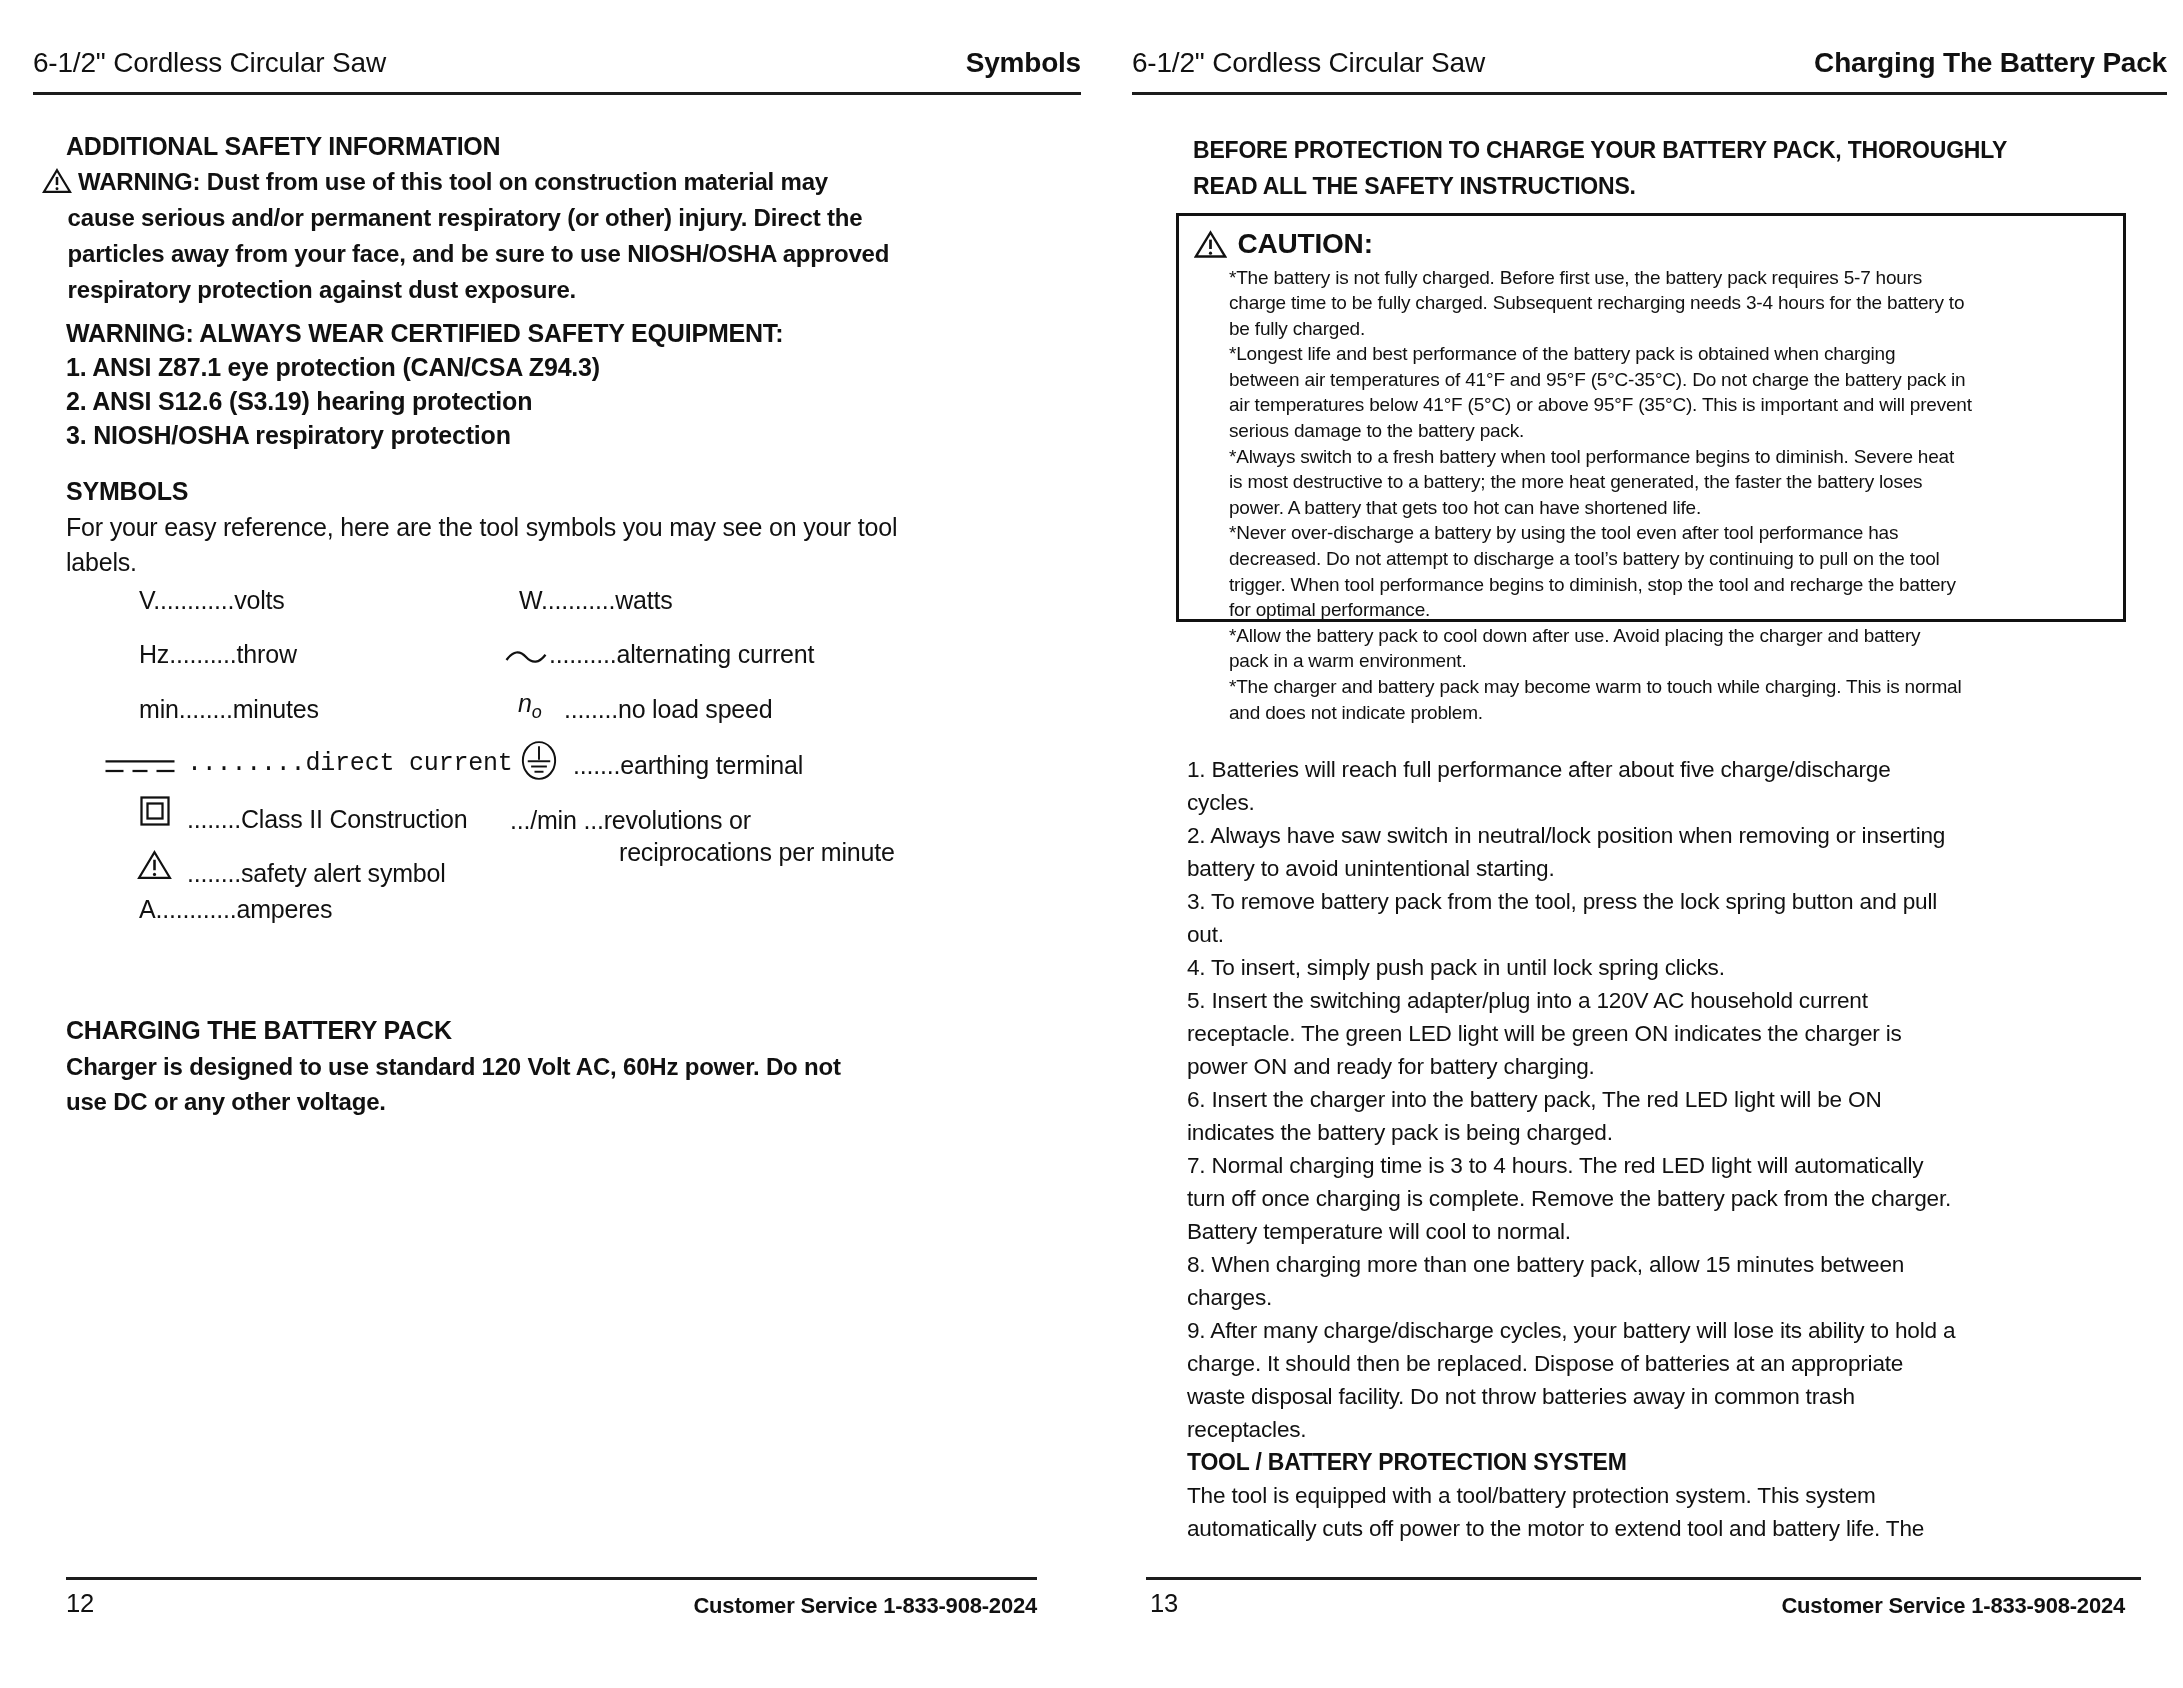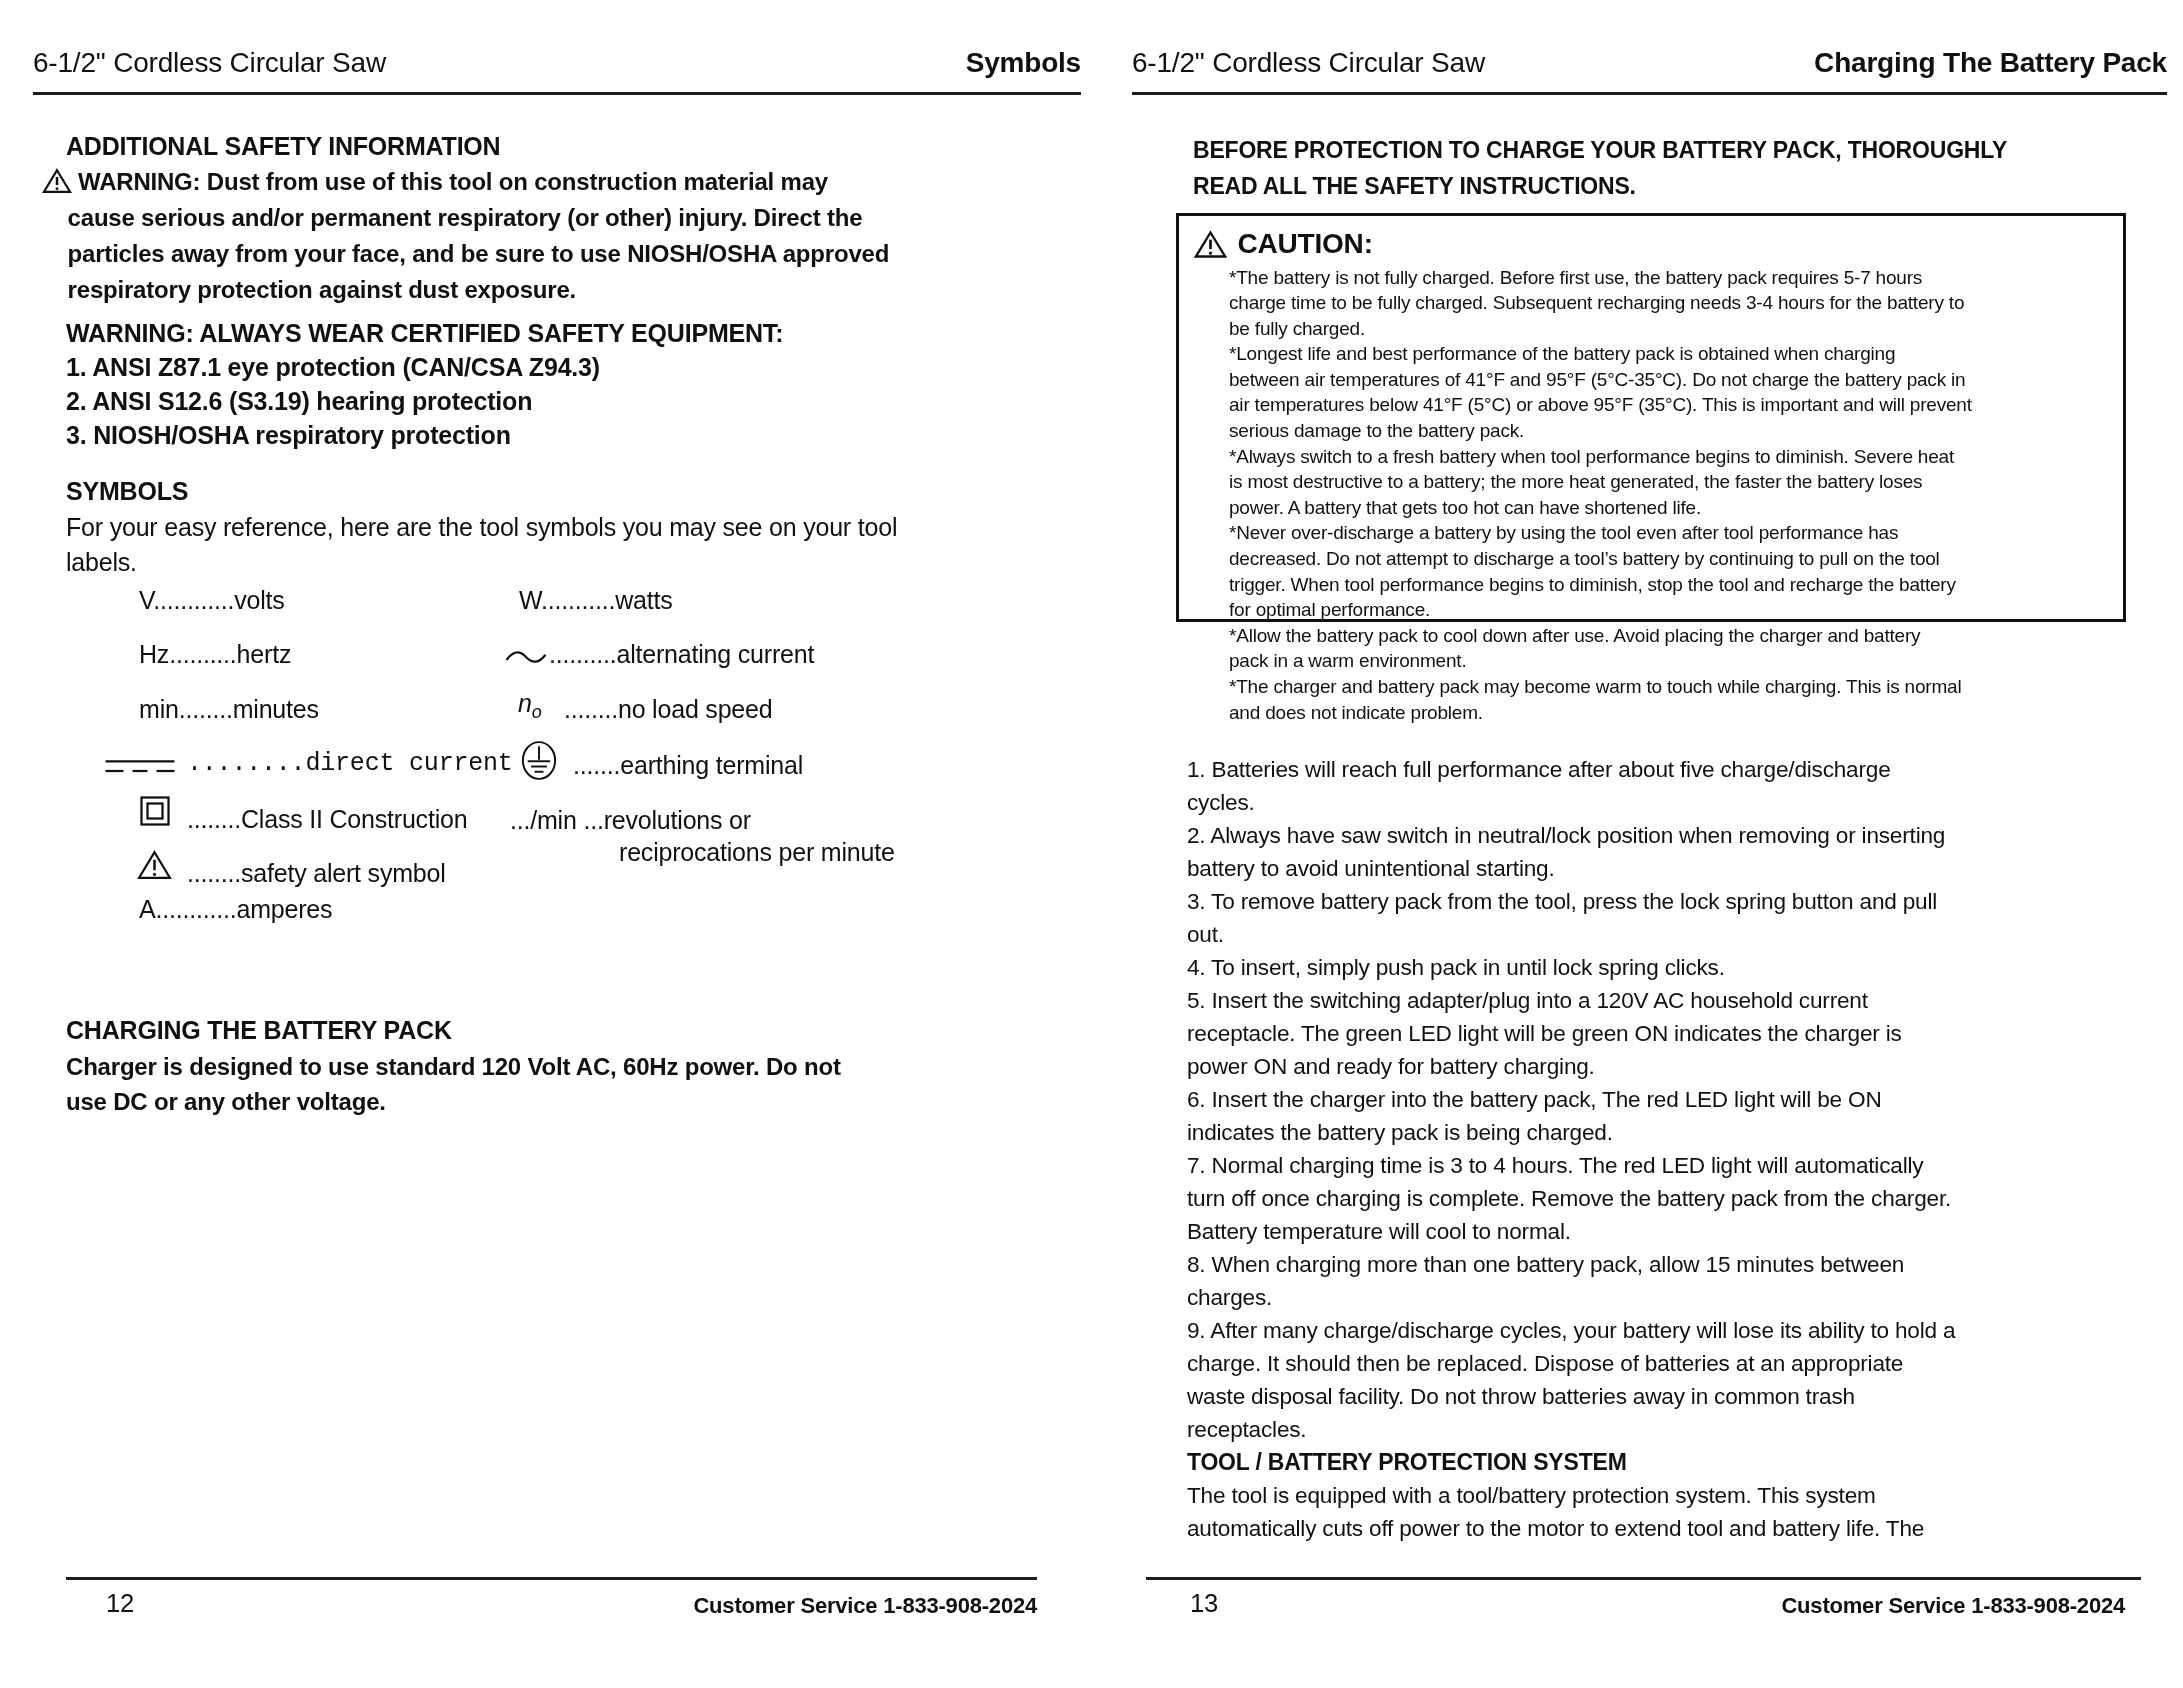--- a/index.html
+++ b/index.html
@@ -21,21 +21,21 @@
   .dust{left:42px;top:164px;font-weight:bold;font-size:24px;line-height:36px;white-space:pre-line;padding-left:25.6px;text-indent:-25.6px;}
   svg.tri-inline{width:30px;height:26px;vertical-align:-3.8px;margin-right:6px;}
   .equip-head{left:66px;top:319px;font-size:25px;font-weight:bold;}
   .equip-item{left:66px;font-size:25px;font-weight:bold;}
   .symbols-title{left:66px;top:477px;font-size:25px;font-weight:bold;}
   .symbols-intro{left:66px;top:510px;font-size:25px;line-height:35px;white-space:pre-line;}
   .sym{position:absolute;font-size:25px;}
   .charging-title{left:66px;top:1016px;font-size:25px;font-weight:bold;}
   .charging-body{left:66px;top:1049px;font-size:24px;line-height:35px;font-weight:bold;white-space:pre-line;}
   .footer-row{position:absolute;top:1589px;display:flex;justify-content:space-between;align-items:flex-start;}
-  .footer-num{font-size:25.6px;margin-left:40px;}
+  .footer-num{font-size:25.6px;}
   .footer-svc{font-size:22px;font-weight:bold;margin-top:3.8px;}
   .rp-intro{left:102px;top:132px;font-size:23px;font-weight:bold;line-height:36px;white-space:pre-line;}
   .caution-box{left:85px;top:213px;width:950px;height:409px;border:3.8px solid #111;box-sizing:border-box;}
   .caution-title-row{display:flex;align-items:center;gap:10.5px;margin:12px 0 4.5px 15px;}
   .caution-title{font-size:28px;font-weight:bold;}
   .caution-items{margin:3px 15px 0 50px;font-size:19px;line-height:25.6px;}
   .caution-items p{white-space:pre-line;}
   .steps-col{left:96px;top:753px;font-size:22.6px;line-height:33px;}
   .steps-col p{white-space:pre-line;}
   .prot-title{font-size:23px;font-weight:bold;}
@@ -67,21 +67,21 @@
     <h3 class="abs equip-head">WARNING: ALWAYS WEAR CERTIFIED SAFETY EQUIPMENT:</h3>
     <p class="abs equip-item" style="top:353px;">1. ANSI Z87.1 eye protection (CAN/CSA Z94.3)</p>
     <p class="abs equip-item" style="top:387px;">2. ANSI S12.6 (S3.19) hearing protection</p>
     <p class="abs equip-item" style="top:421px;">3. NIOSH/OSHA respiratory protection</p>
 
     <h3 class="abs symbols-title">SYMBOLS</h3>
     <p class="abs symbols-intro">For your easy reference, here are the tool symbols you may see on your tool
 labels.</p>
 
     <div class="sym" style="left:139px;top:586px;">V............volts</div>
-    <div class="sym" style="left:139px;top:640px;">Hz..........hertz</div>
+    <div class="sym" style="left:139px;top:640px;">Hz..........throw</div>
     <div class="sym" style="left:139px;top:695px;">min........minutes</div>
 
     <svg class="icon" style="left:104px;top:756px;" width="72" height="21" viewBox="0 0 96 28">
       <line x1="2" y1="7" x2="94" y2="7" stroke="#111" stroke-width="3"></line>
       <line x1="2" y1="20" x2="26" y2="20" stroke="#111" stroke-width="3"></line>
       <line x1="38" y1="20" x2="58" y2="20" stroke="#111" stroke-width="3"></line>
       <line x1="70" y1="20" x2="94" y2="20" stroke="#111" stroke-width="3"></line>
     </svg>
     <div class="sym" style="left:187px;top:749px;font-family:Liberation Mono, monospace;">........direct current</div>
 

